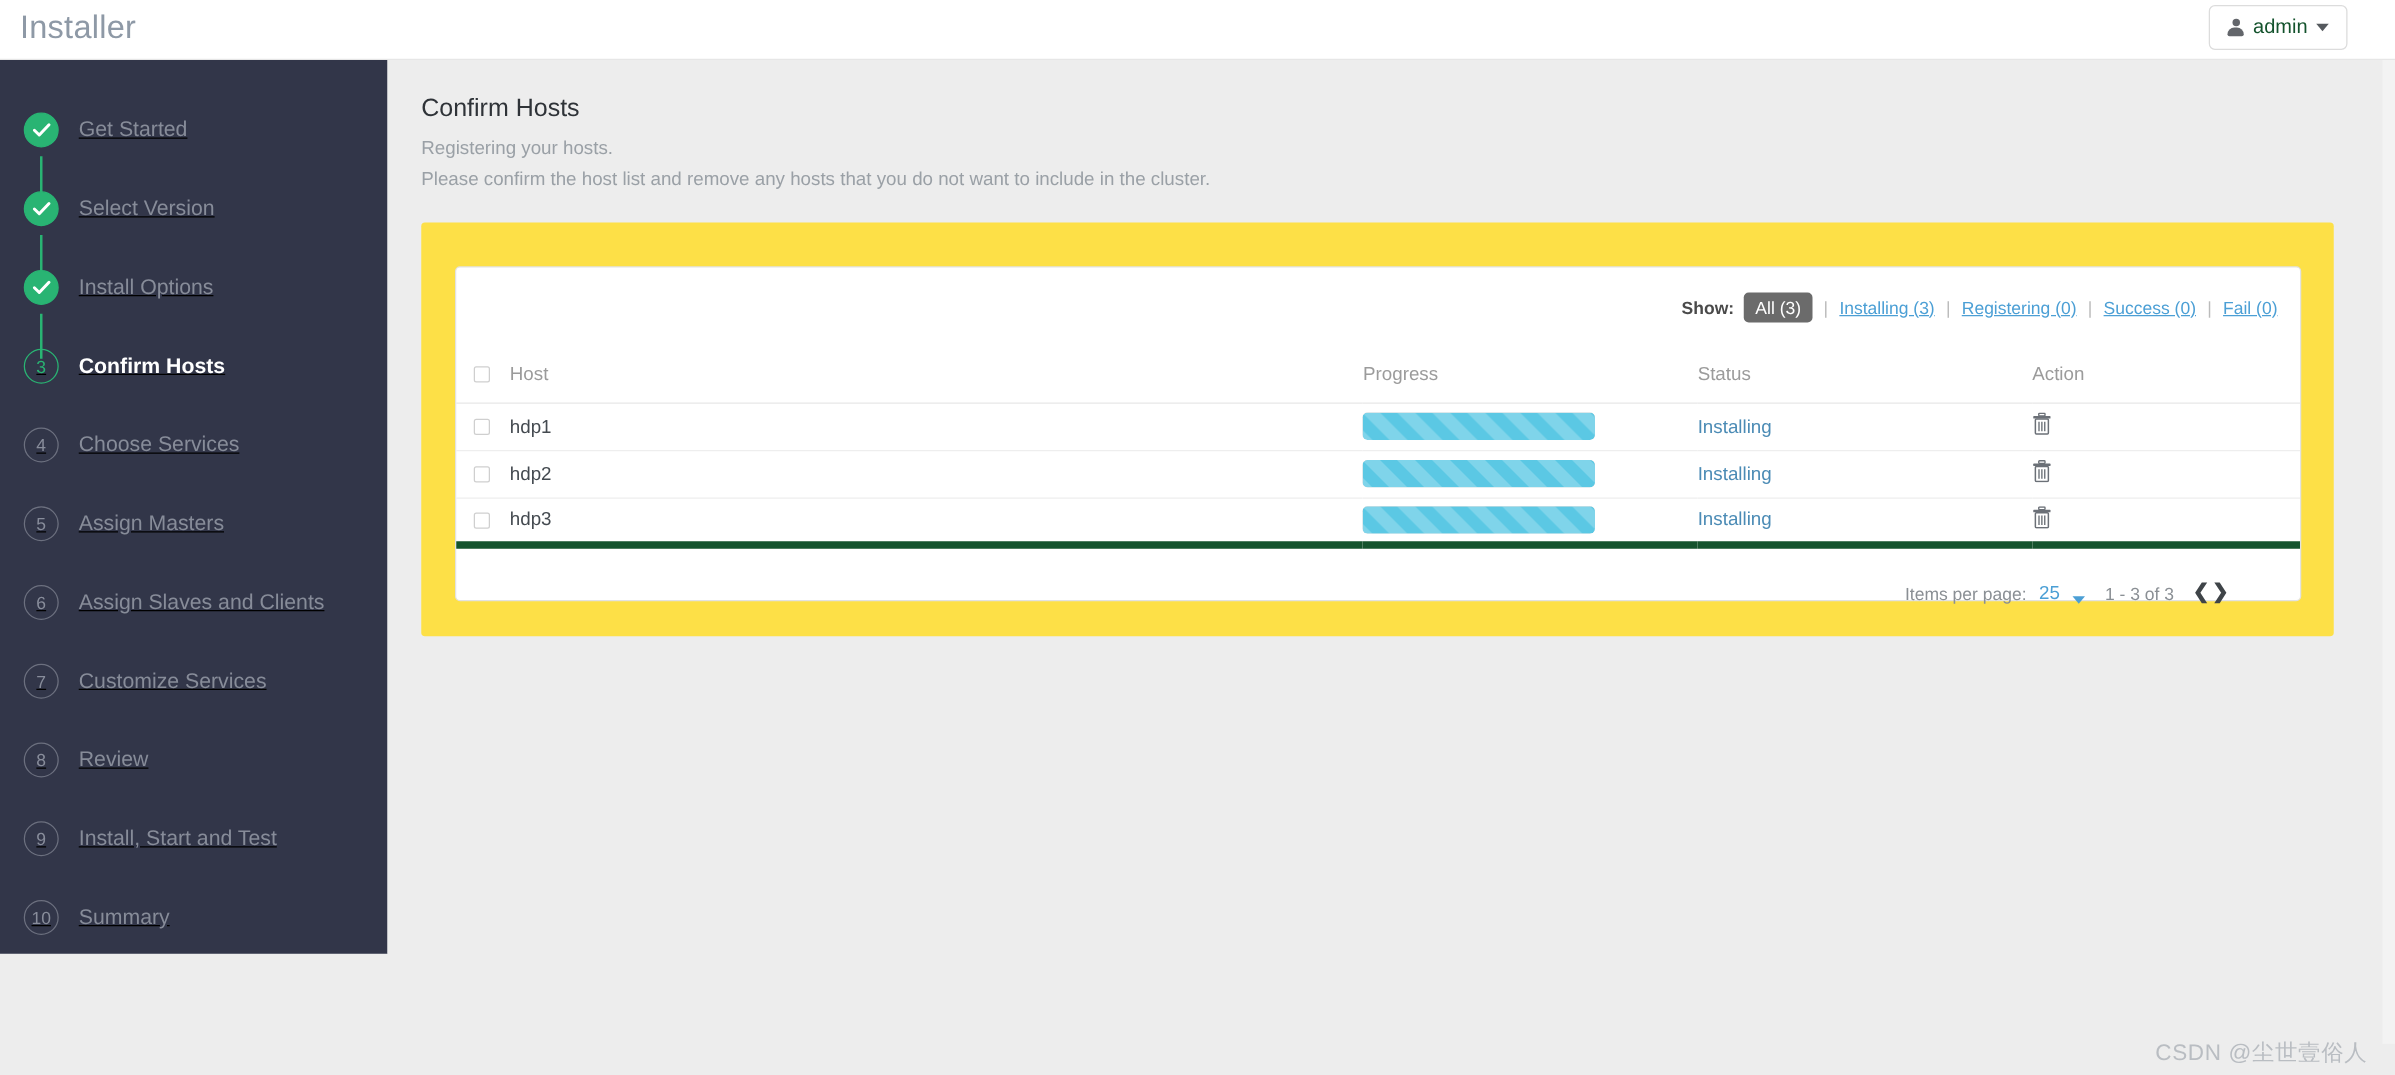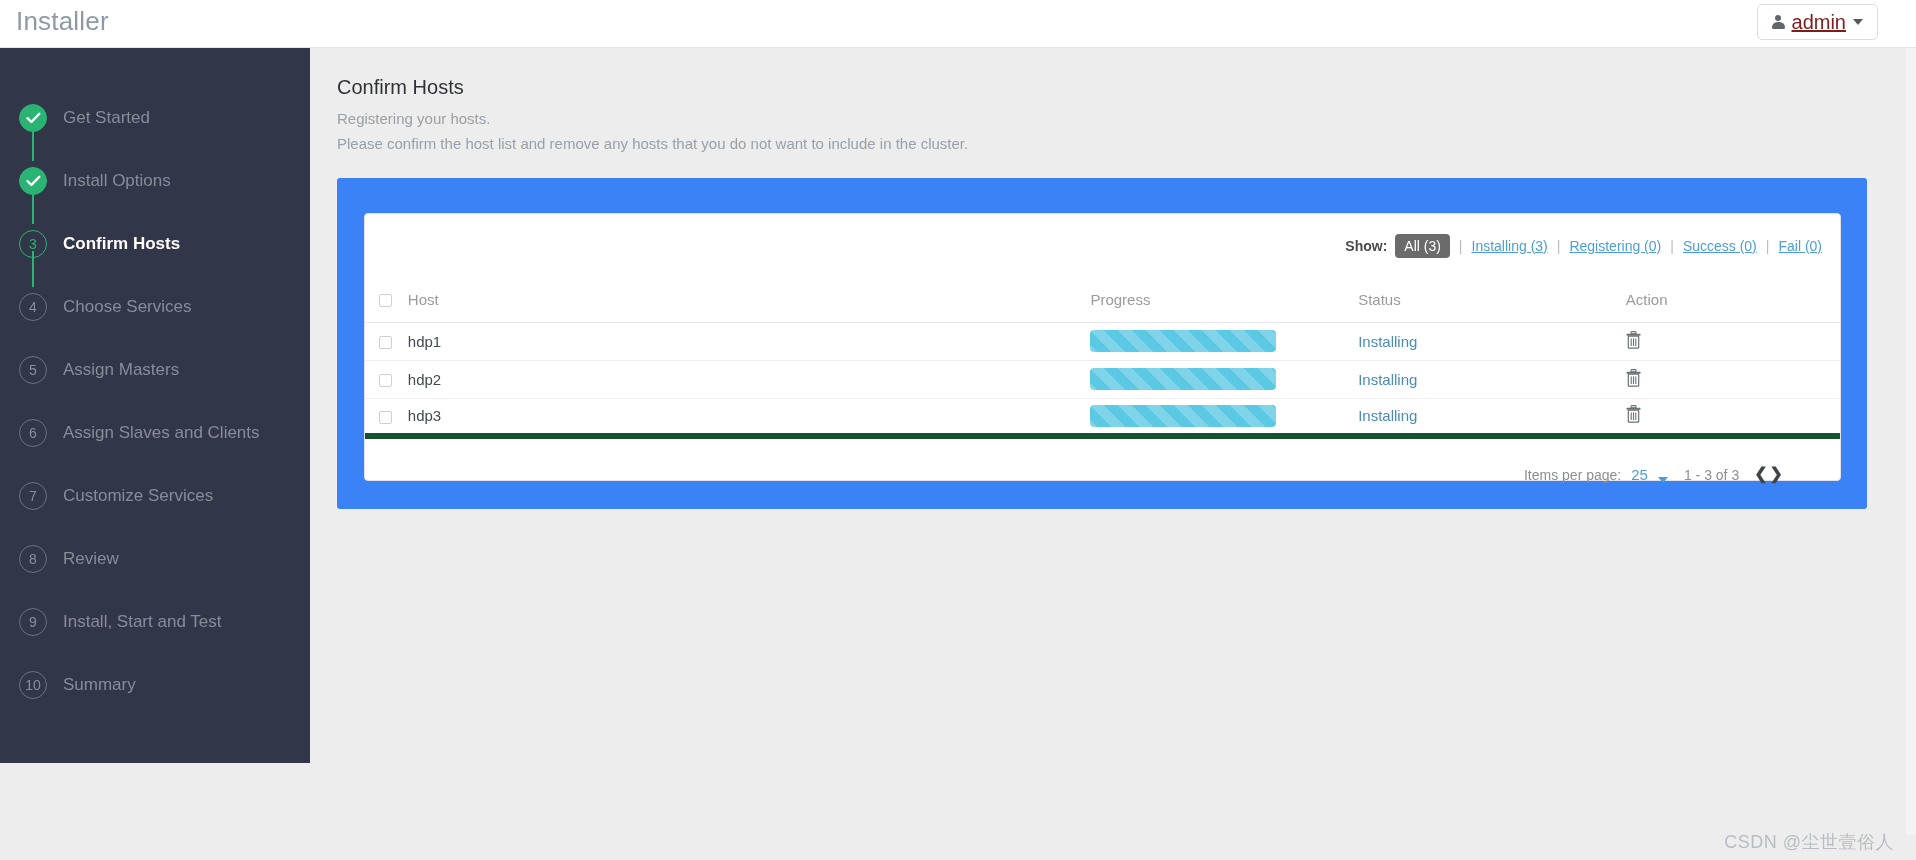--- a/index.html
+++ b/index.html
@@ -47,23 +47,22 @@
     padding: 0 14px;
     border: 1px solid #dcdcdc;
     border-radius: 5px;
     background: #fff;
     display: flex;
     align-items: center;
     gap: 7px;
     cursor: pointer;
   }
   .user-menu .uname {
-    font-size: 20px;
-    color: #7f1d1d;
-    text-decoration: underline;
+    font-size: 16px;
+    color: #14532d;
   }
   .person-icon {
     display: inline-block;
     width: 13px; height: 15px;
     position: relative;
   }
   .person-icon::before {
     content: "";
     position: absolute;
     top: 0; left: 3.5px;
@@ -88,21 +87,21 @@
 
   
   .sidebar {
     position: absolute;
     left: 0; top: 48px;
     width: 310px;
     height: 715px;
     background: #323649;
     overflow: hidden;
   }
-  .steps { position: relative; padding-top: 38px; }
+  .steps { position: relative; padding-top: 24px; text-decoration: underline; }
   .step {
     position: relative;
     height: 63px;
     display: flex;
     align-items: center;
     padding-left: 19px;
     cursor: pointer;
   }
   .step .bullet {
     position: relative;
@@ -227,21 +226,21 @@
     left: 27px; top: 87px;
     font-size: 15px;
     color: #9aa0a6;
   }
 
   .card {
     position: absolute;
     left: 27px; top: 130px;
     width: 1530px;
     height: 331px;
-    background: #3b82f6;
+    background: #fde047;
     border-radius: 3px;
   }
 
   .inner-panel {
     position: absolute;
     left: 27px; top: 35px;
     width: 1477px;
     height: 268px;
     border: 1px solid #e2e2e2;
     border-radius: 4px;
@@ -429,20 +428,28 @@
 
   <div class="sidebar">
     <div class="steps" id="steps-container">
         <div class="step done">
           <div class="bullet">
             <svg width="15" height="12" viewBox="0 0 15 12" fill="none">
               <path d="M1.5 6.2 L5.4 10 L13.2 1.8" stroke="#ffffff" stroke-width="2.4" stroke-linecap="round" stroke-linejoin="round"></path>
             </svg>
           </div>
           <span class="label">Get Started</span>
+        </div>
+        <div class="step done">
+          <div class="bullet">
+            <svg width="15" height="12" viewBox="0 0 15 12" fill="none">
+              <path d="M1.5 6.2 L5.4 10 L13.2 1.8" stroke="#ffffff" stroke-width="2.4" stroke-linecap="round" stroke-linejoin="round"></path>
+            </svg>
+          </div>
+          <span class="label">Select Version</span>
         </div>
         <div class="step done">
           <div class="bullet">
             <svg width="15" height="12" viewBox="0 0 15 12" fill="none">
               <path d="M1.5 6.2 L5.4 10 L13.2 1.8" stroke="#ffffff" stroke-width="2.4" stroke-linecap="round" stroke-linejoin="round"></path>
             </svg>
           </div>
           <span class="label">Install Options</span>
         </div>
         <div class="step current">

